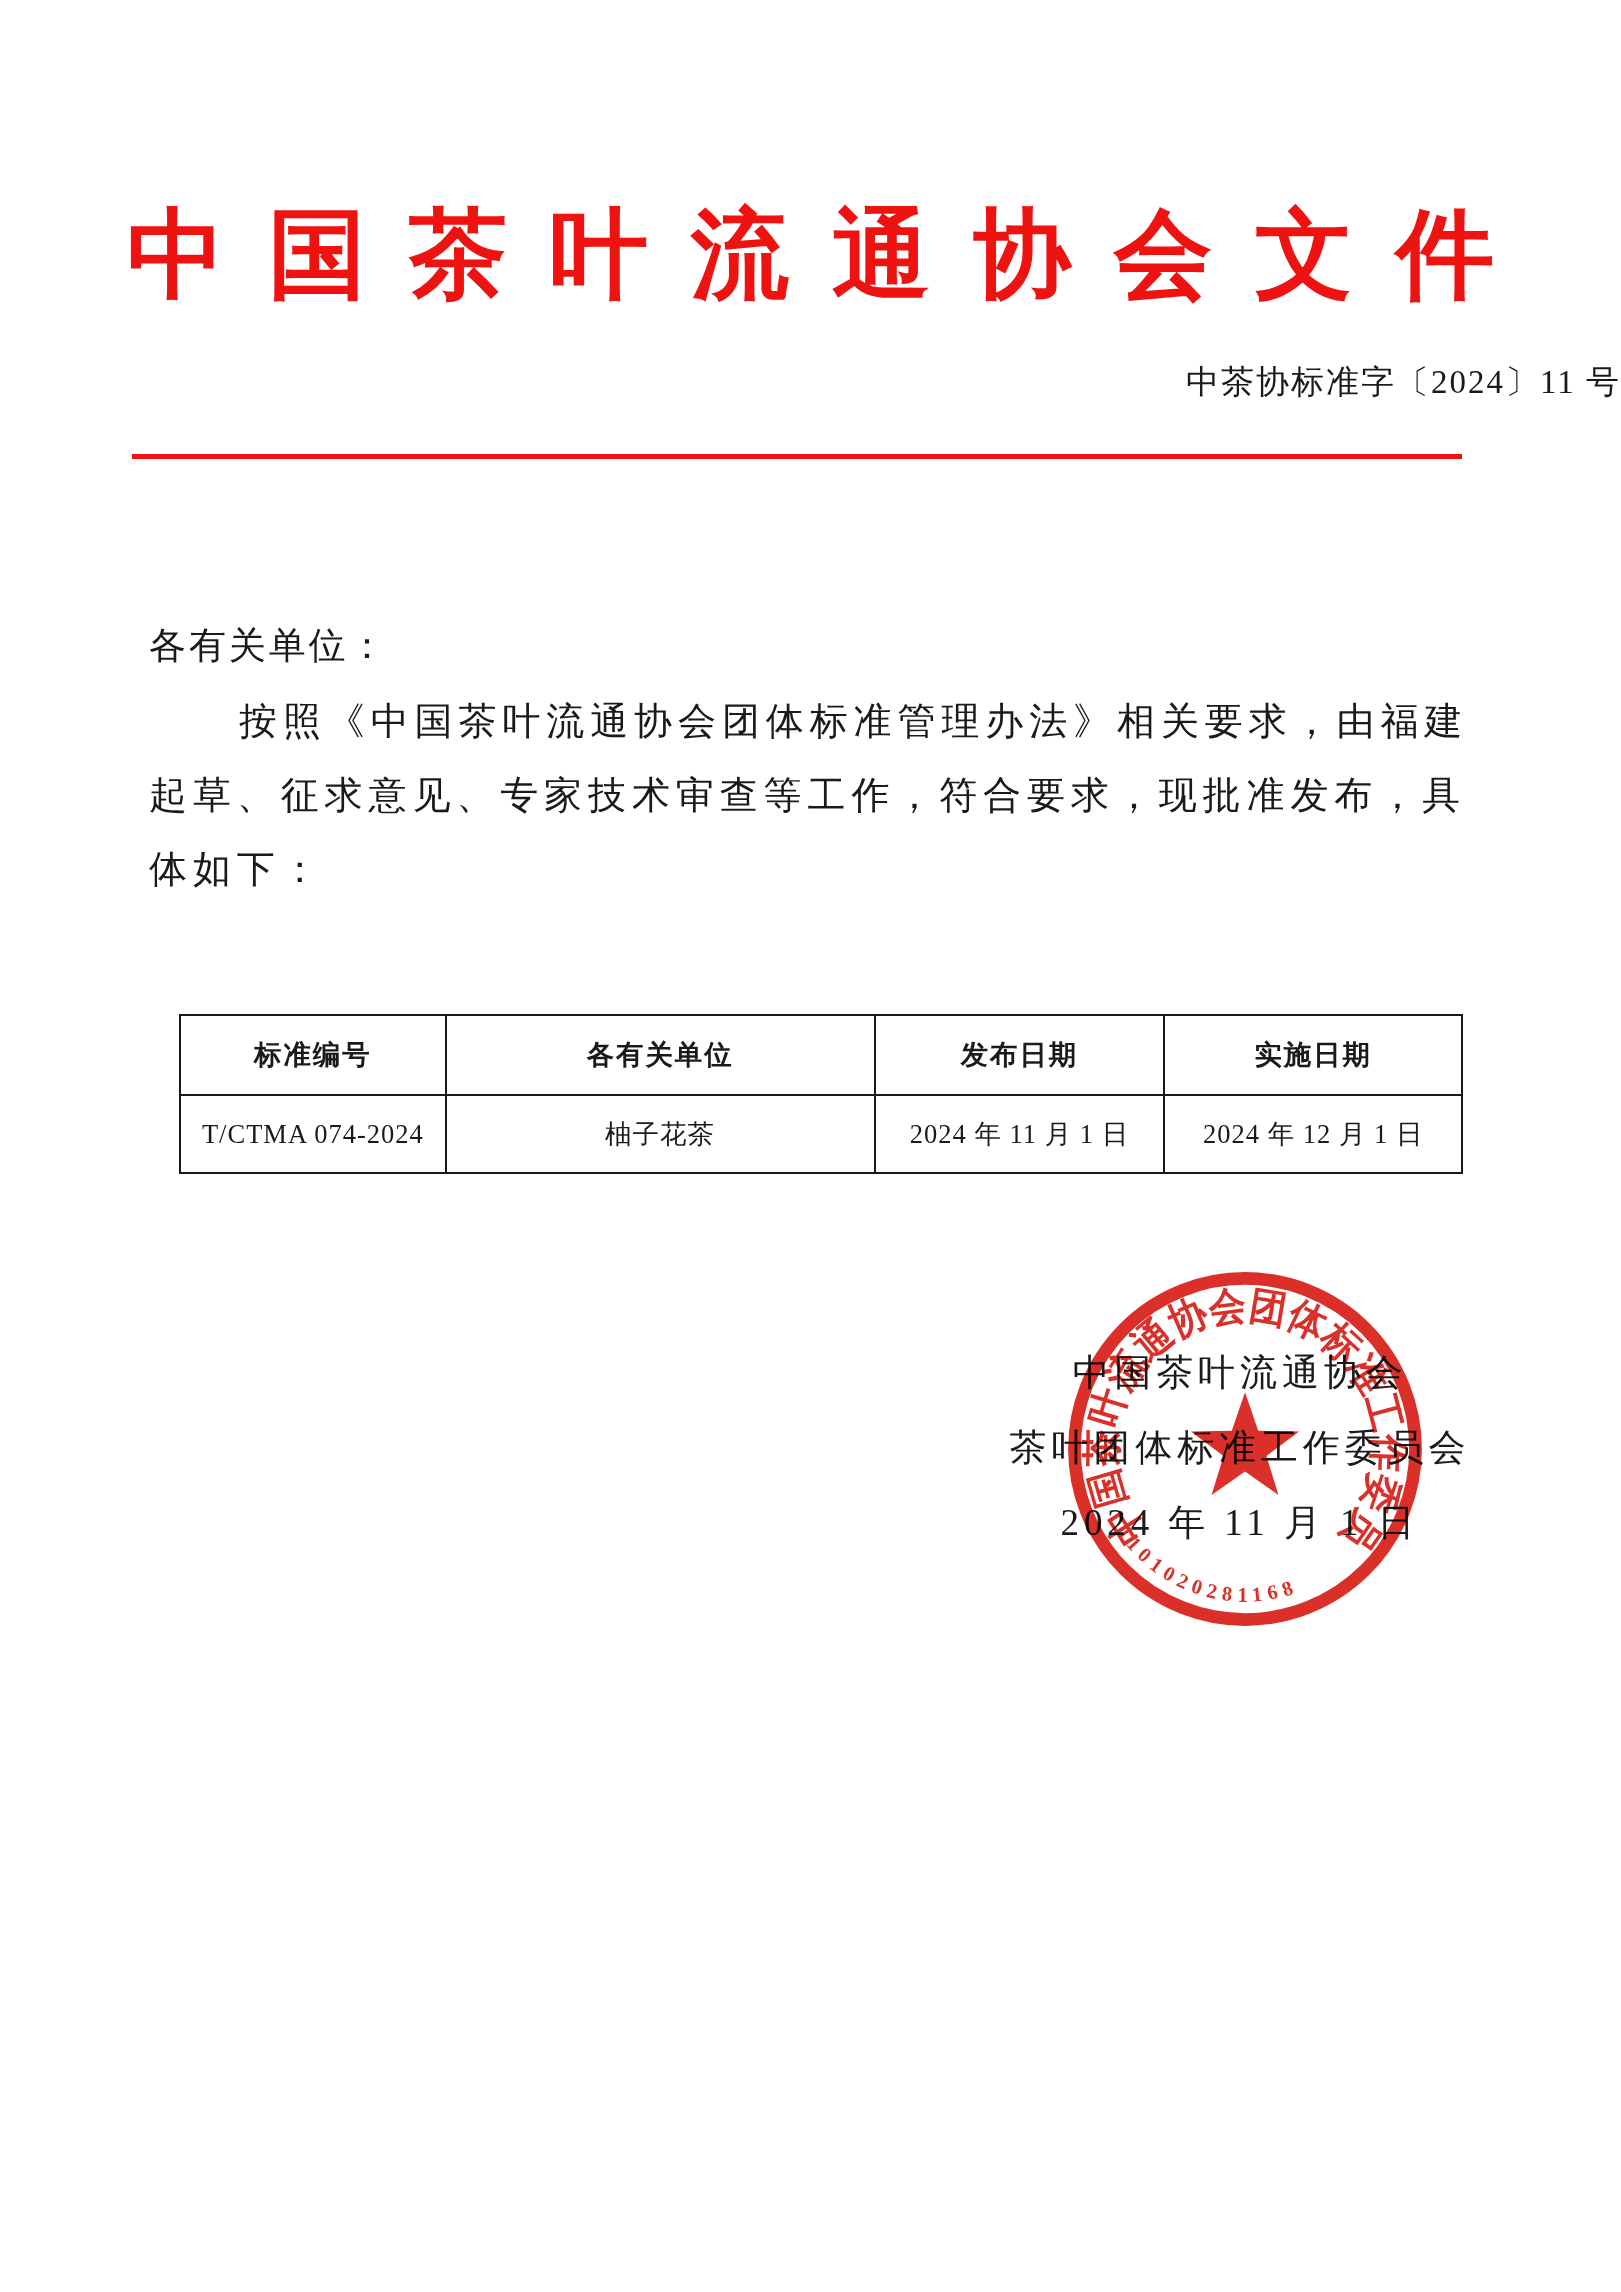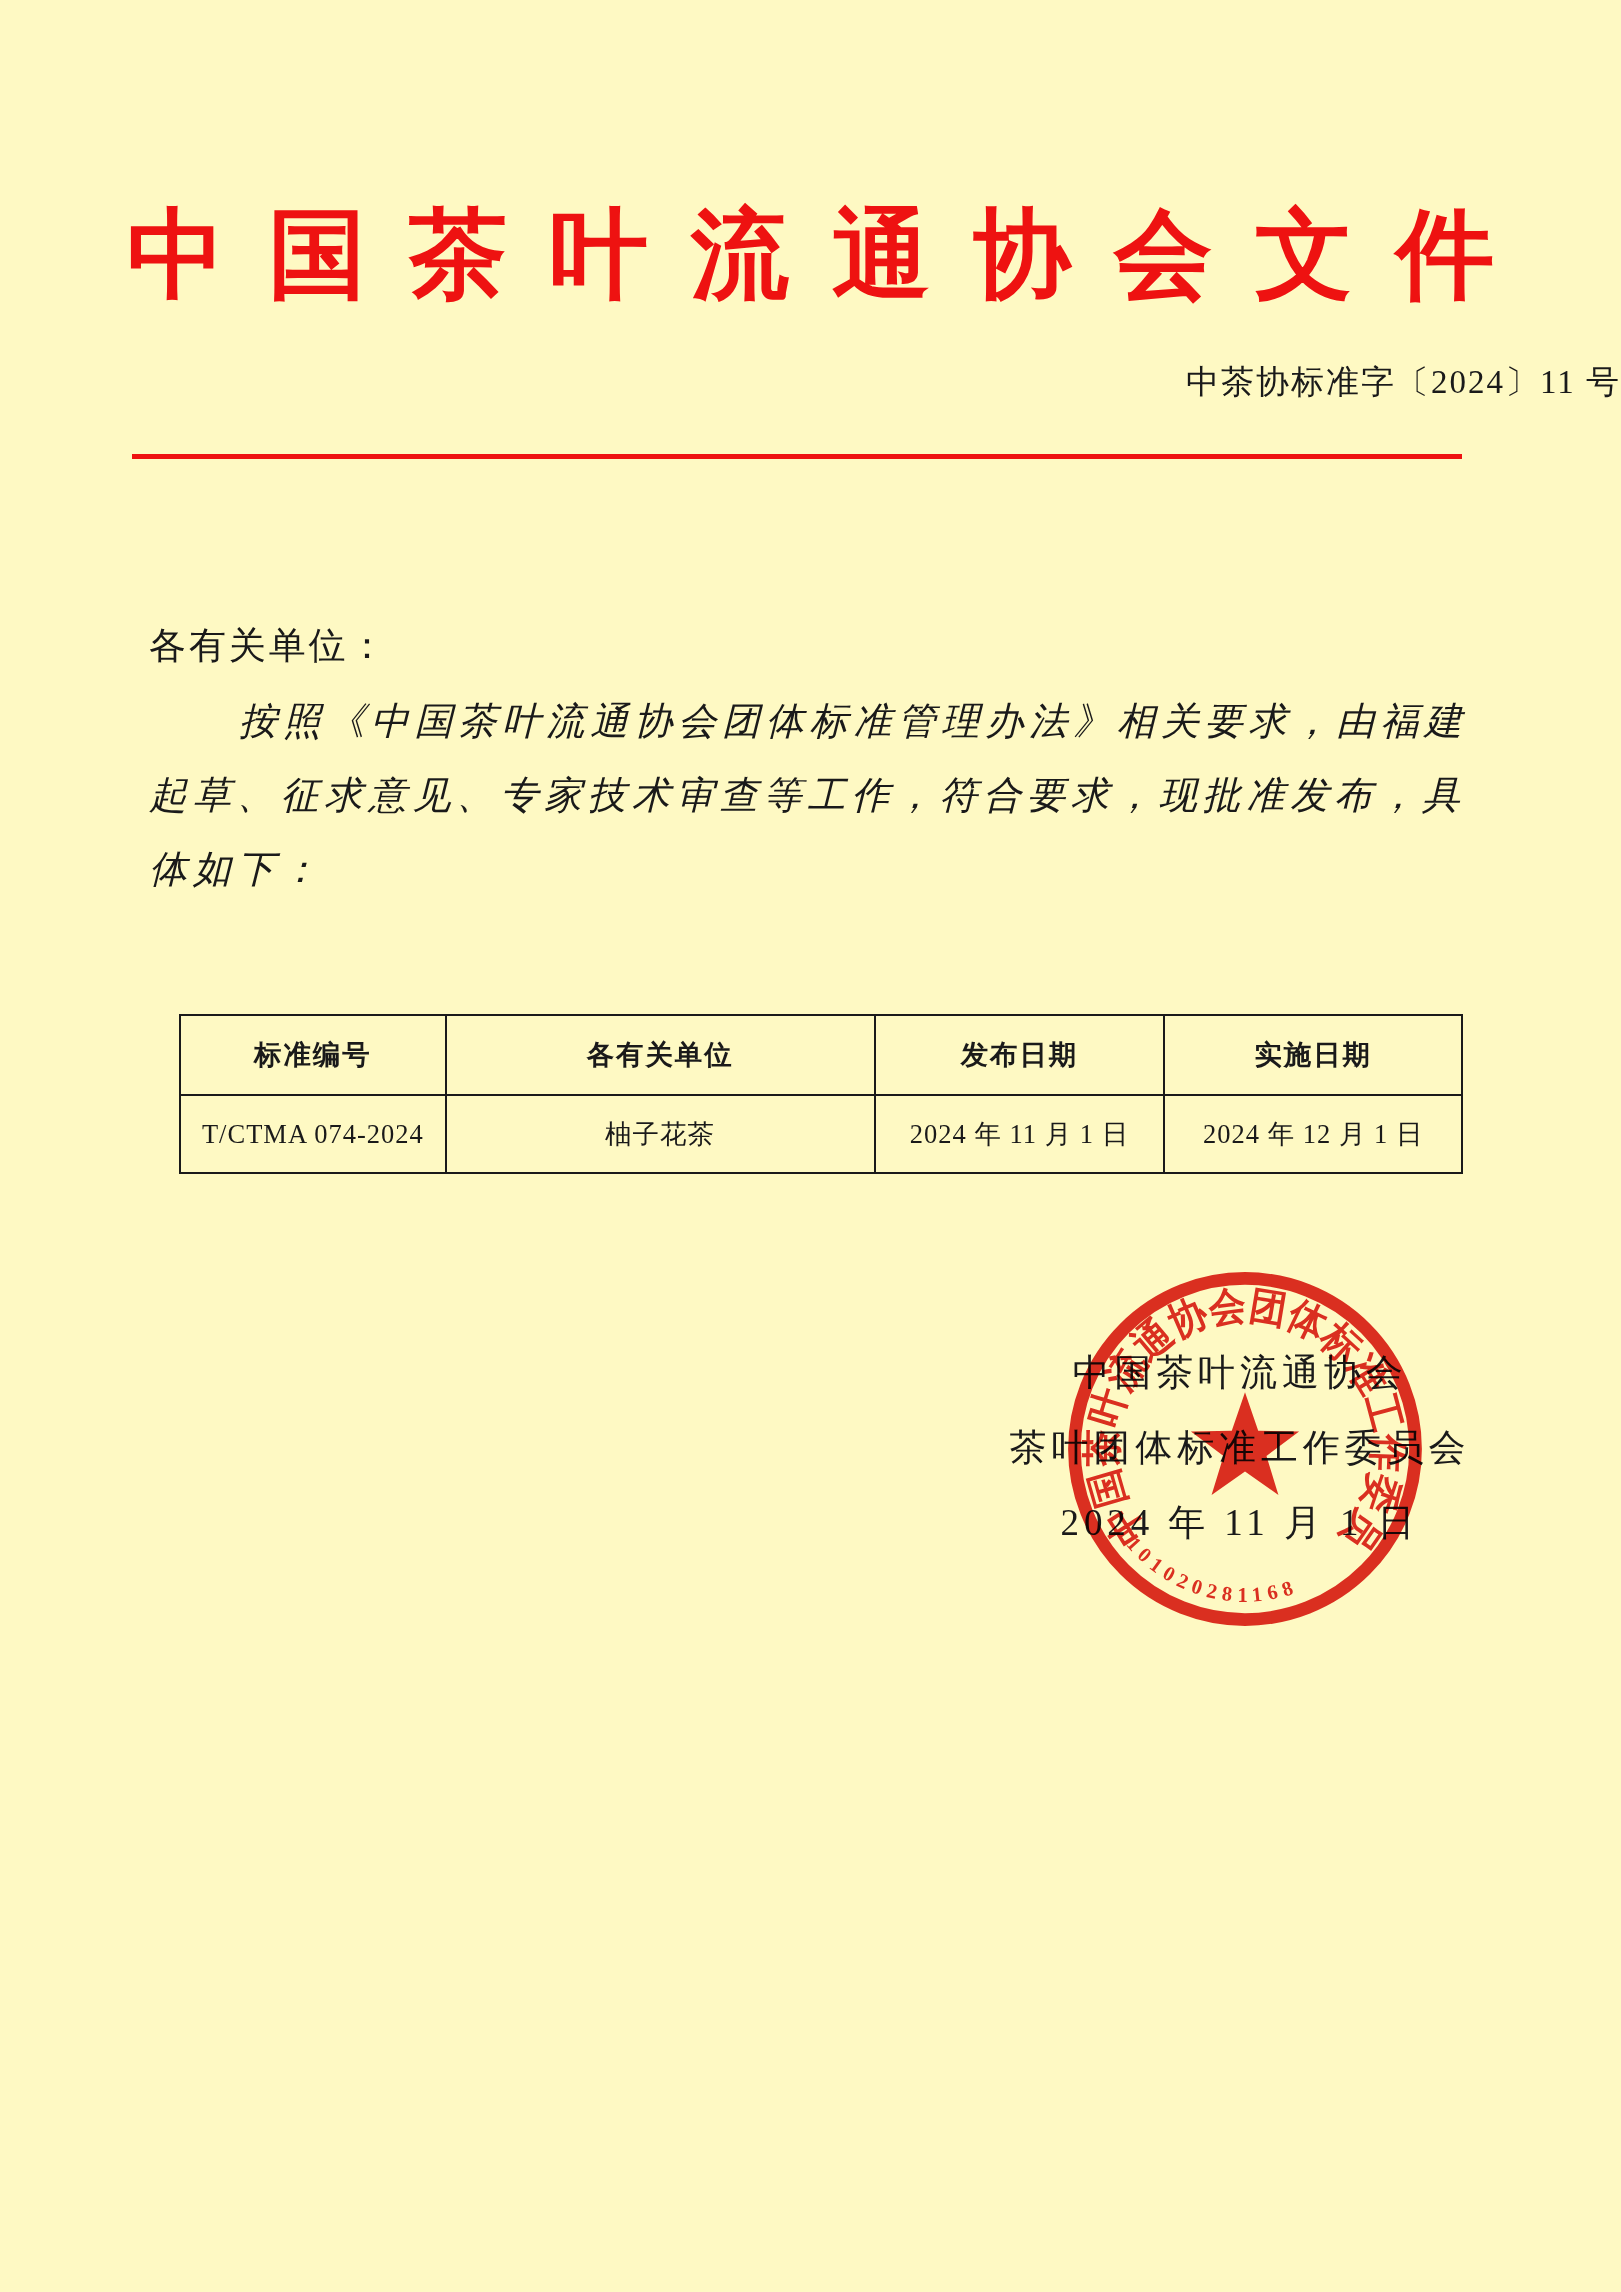--- a/index.html
+++ b/index.html
@@ -5,21 +5,21 @@
   :root{
     --red:#ee1211;
     --seal-red:#d9251d;
     --ink:#1a1a1a;
   }
   html,body{margin:0;padding:0;background:#888;}
   .page{
     position:relative;
     width:1621px;height:2293px;
     margin:0 auto;
-    background:#fef9c3;
+    background:#ffffff;
     font-family:"Liberation Serif", serif;
     color:var(--ink);
     overflow:hidden;
   }
   .org-title{
     position:absolute;top:192px;left:0;width:100%;
     text-align:center;
     font-size:98px;font-weight:bold;line-height:1.3;
     color:var(--red);
     letter-spacing:43px;text-indent:43px;
@@ -48,21 +48,20 @@
     font-size:37px;line-height:45px;letter-spacing:2.9px;
   }
   .body-lines{
     position:absolute;top:684px;left:149px;width:1333px;
     font-size:38px;
   }
   .body-line{
     height:74px;line-height:74px;
     letter-spacing:5.9px;
     white-space:nowrap;
-    font-style:italic;
   }
   .body-line.indent{text-indent:90px;}
   .std-table{
     position:absolute;top:1014px;left:179px;
     width:1284px;
     border-collapse:collapse;
     table-layout:fixed;
   }
   .std-table th,.std-table td{
     border:2px solid #1a1a1a;

